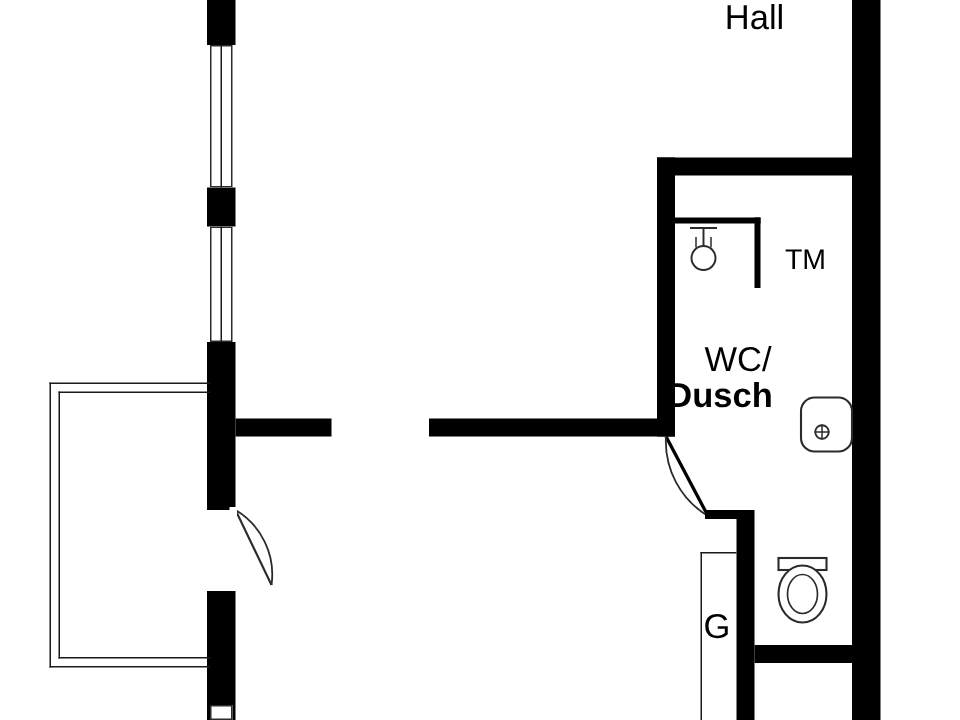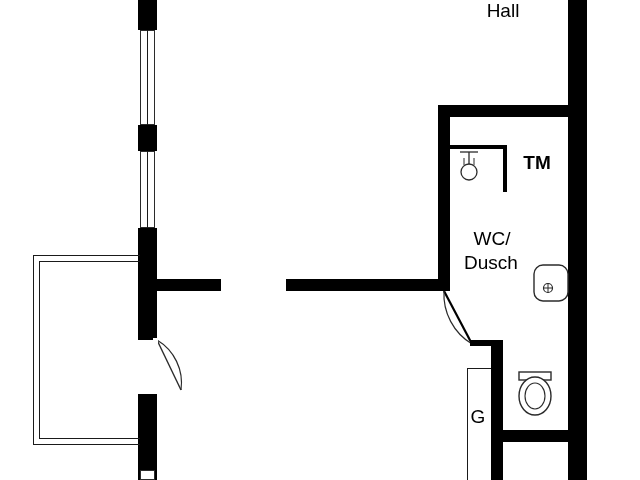--- a/index.html
+++ b/index.html
@@ -25,21 +25,21 @@
   }
   .box-outline {
     position: absolute;
     border: 1px solid #2b2b2b;
     box-sizing: border-box;
     background: #ffffff;
   }
   .label {
     position: absolute;
     color: #000000;
-    font-size: 19px;
+    font-size: 23px;
     line-height: 22px;
     white-space: pre;
     text-align: center;
   }
   .label.tm {
     font-size: 19px;
   }
   .svg-layer {
     position: absolute;
     left: 0;
@@ -125,21 +125,21 @@
     <g>
       <rect x="519" y="372" width="32" height="8" fill="#ffffff" stroke="#2b2b2b" stroke-width="1.4"></rect>
       <ellipse cx="535" cy="396" rx="16" ry="19" fill="#ffffff" stroke="#2b2b2b" stroke-width="1.4"></ellipse>
       <ellipse cx="535" cy="396" rx="10" ry="13" fill="#ffffff" stroke="#2b2b2b" stroke-width="1.1"></ellipse>
     </g>
 
   </svg>
 
   <div class="label" style="left:463px; top:0px; width:80px;">Hall</div>
 
-  <div class="label tm" style="left:512px; top:152px; width:50px;font-weight:bold;">TM</div>
+  <div class="label tm" style="left:512px; top:163px; width:50px;">TM</div>
 
   <div class="label" style="left:457px; top:228px; width:70px;">WC/</div>
-  <div class="label" style="left:451px; top:252px; width:80px;">Dusch</div>
+  <div class="label" style="left:440px; top:252px; width:80px;font-weight:bold;">Dusch</div>
 
 
   <div class="label" style="left:466px; top:406px; width:24px;">G</div>
 
 </div>
 
 </body></html>

